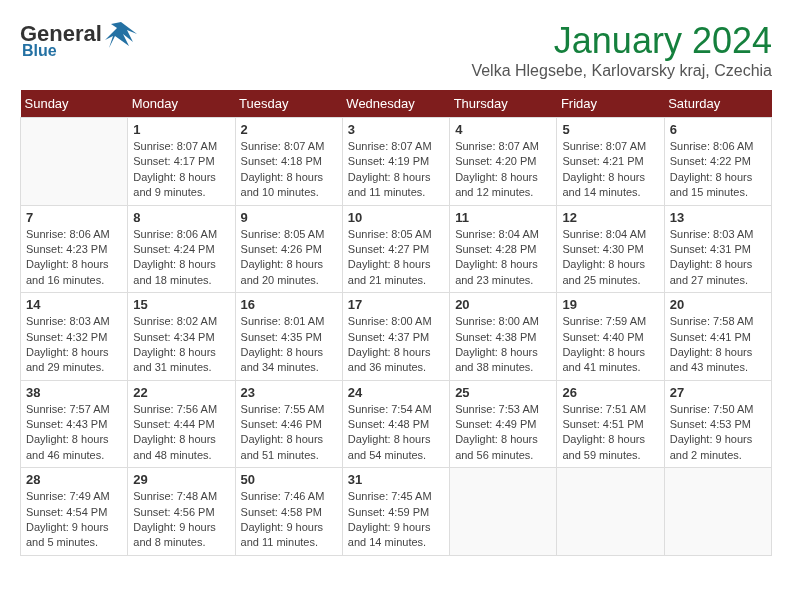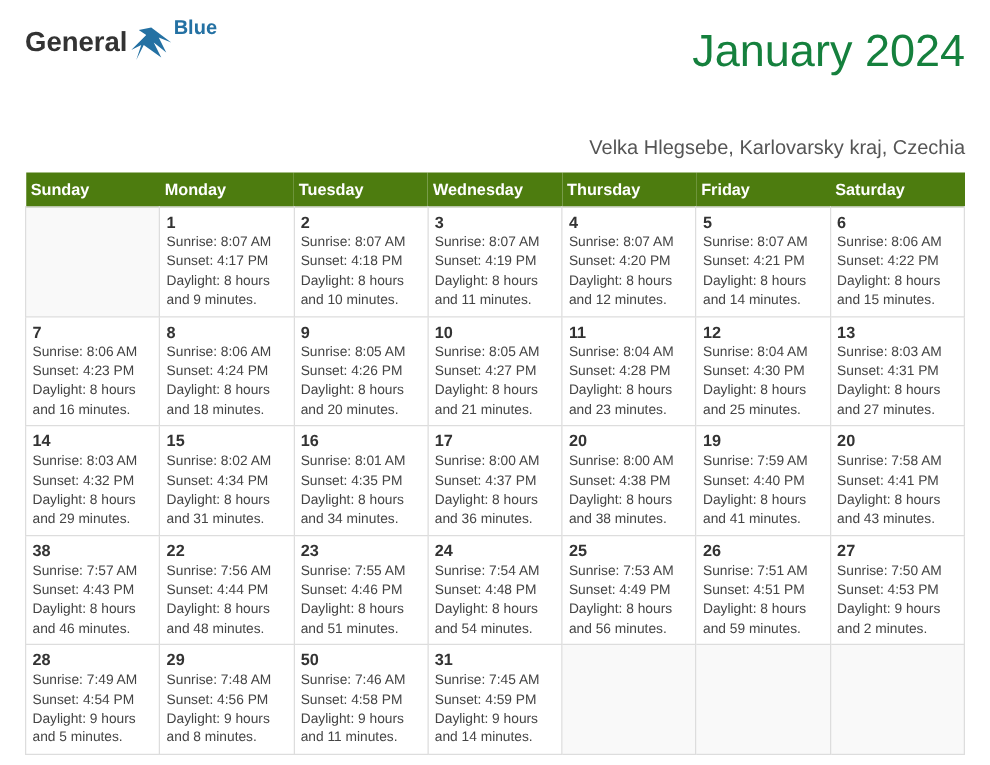--- a/index.html
+++ b/index.html
@@ -20,34 +20,33 @@
       text-align: right;
     }
     .month-title {
       font-size: 36px;
       font-weight: normal;
       color: #15803d;
     }
     .location-title {
       font-size: 16px;
       color: #555;
-      margin-top: 48px;
     }
     table {
       width: 100%;
       border-collapse: collapse;
       font-size: 11px;
     }
     thead tr th {
-      background-color: #4d7c0f;
+      background-color: #7f1d1d;
       color: #fff;
       padding: 6px 4px;
       text-align: left;
       font-size: 13px;
-      font-weight: bold;
+      font-weight: normal;
     }
     tbody tr td {
       border: 1px solid #ddd;
       padding: 4px 5px;
       vertical-align: top;
       width: calc(100% / 7);
       min-height: 75px;
     }
     .day-number {
       font-size: 13px;
@@ -62,20 +61,21 @@
       line-height: 1.4;
     }
     tbody tr:nth-child(odd) td {
       background: #fff;
     }
     tbody tr td.empty {
       background: #f9f9f9;
     }
     .logo-container {
       display: flex;
+      flex-direction: column;
       align-items: flex-start;
     }
     .logo-row {
       display: flex;
       align-items: center;
     }
   </style>
 </head>
 <body>
 

